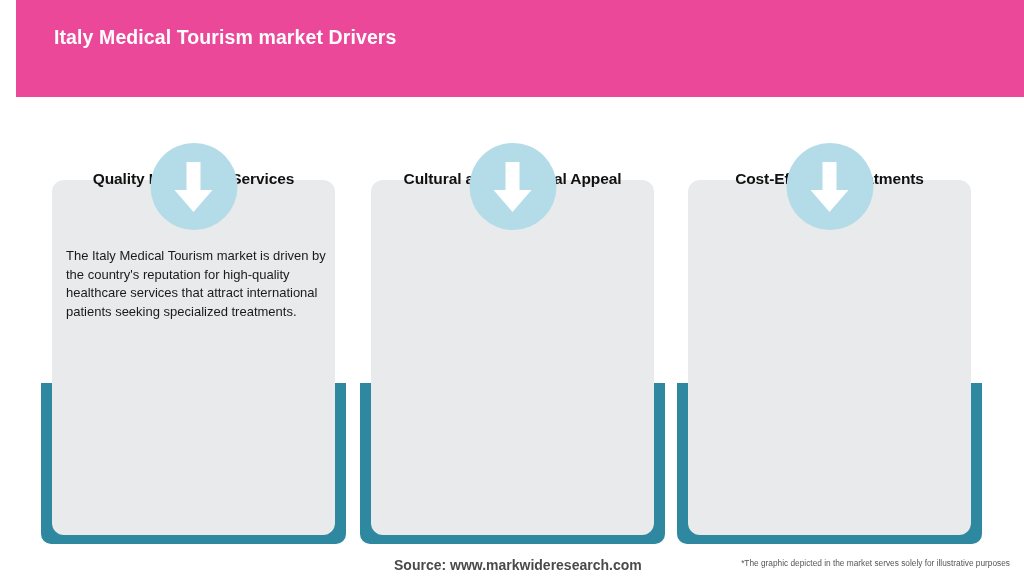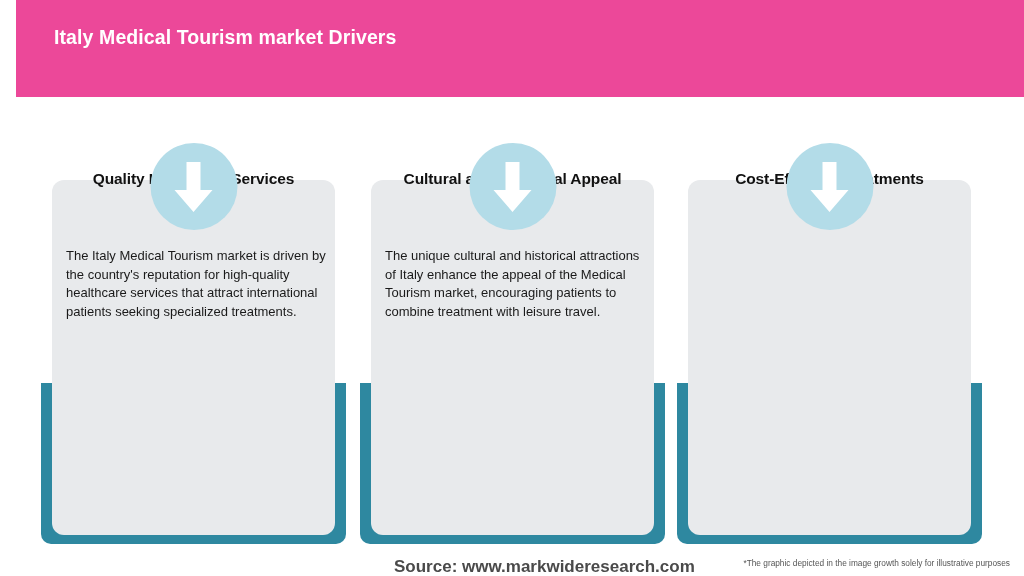--- a/index.html
+++ b/index.html
@@ -145,21 +145,21 @@
     left: 50%;
     top: 50%;
     transform: translate(-50%, -50%);
   }
 
   
   .footer-source {
     position: absolute;
     left: 394px;
     top: 557px;
-    font-size: 17px;
+    font-size: 14px;
     font-weight: bold;
     color: #4a4a4a;
     white-space: nowrap;
   }
   .footer-note {
     position: absolute;
     right: 14px;
     top: 558px;
     font-size: 8.3px;
     color: #555555;
@@ -190,30 +190,29 @@
 
   <div class="card-slot slot-1">
     <div class="bracket"></div>
     <div class="card"></div>
     <div class="arrow-badge">
       <svg width="46" height="54" viewBox="0 0 46 54">
         <polygon points="16,2 30,2 30,30 42,30 23,52 4,30 16,30" fill="#ffffff"></polygon>
       </svg>
     </div>
     <div class="card-title">Cultural and Historical Appeal</div>
-    <div class="card-body">The unique cultural and historical attractions of Italy enhance the appeal of the Medical Tourism market, encouraging patients to combine treatment with leisure travel.</div>
   </div>
 
   <div class="card-slot slot-2">
     <div class="bracket"></div>
     <div class="card"></div>
     <div class="arrow-badge">
       <svg width="46" height="54" viewBox="0 0 46 54">
         <polygon points="16,2 30,2 30,30 42,30 23,52 4,30 16,30" fill="#ffffff"></polygon>
       </svg>
     </div>
     <div class="card-title">Cost-Effective Treatments</div>
   </div>
 
 </div>
 
 <div class="footer-source">Source: www.markwideresearch.com</div>
-<div class="footer-note">*The graphic depicted in the image growth solely for illustrative purposes</div>
+<div class="footer-note">*The graphic depicted in the market serves solely for illustrative purposes</div>
 
 </body></html>

